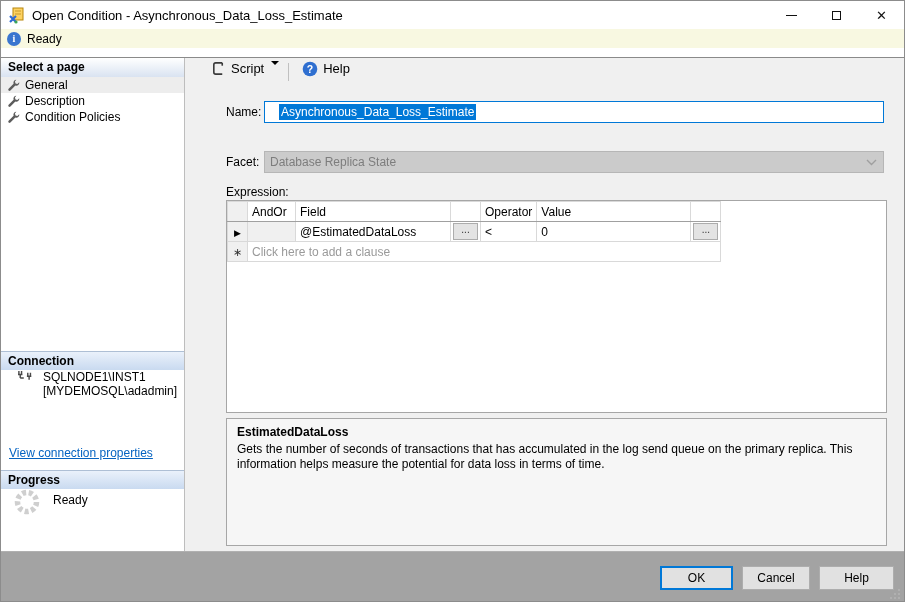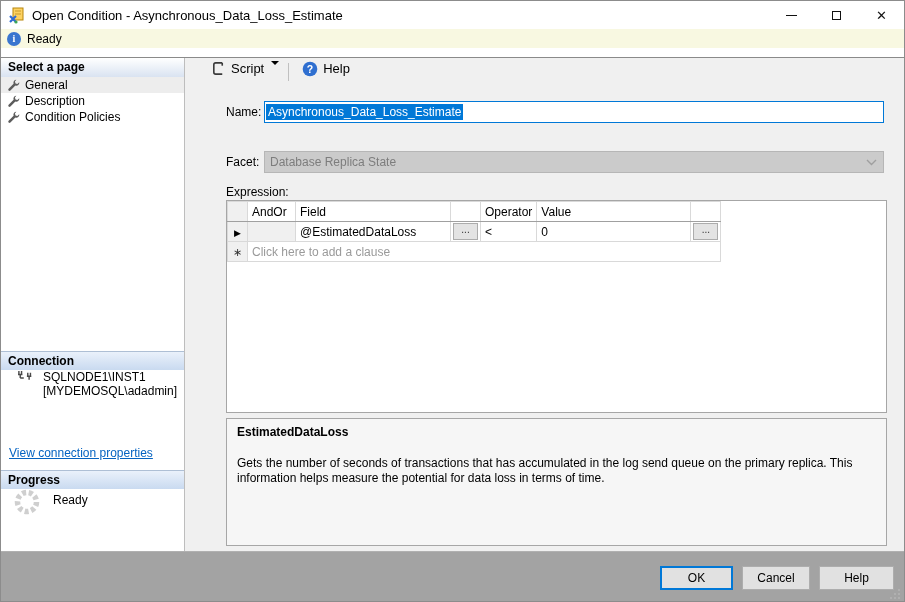--- a/index.html
+++ b/index.html
@@ -50,21 +50,21 @@
   .main { position:absolute; left:201px; top:57px; right:0; height:493px; background:#f0f0f0; }
   .toolbar { position:absolute; left:0; top:0; width:100%; height:27px; display:flex; align-items:center; }
   .tool-btn { display:flex; height:22px; padding:0 5px; margin-left:4px; cursor:default; }
   .tool-label { margin-left:5px; font-size:13px; }
   .caret { width:0; height:0; border-left:4px solid transparent; border-right:4px solid transparent;
            border-top:4px solid #000; margin-left:7px; }
   .tool-sep { width:1px; height:18px; background:#c0c0c0; margin:0 4px; }
 
   .field-label { position:absolute; left:24px; }
   .name-input { position:absolute; left:62px; top:43px; width:620px; height:22px; background:#fff;
-                border:1px solid #0078d7; display:flex; align-items:center; padding-left:1px; }
+                border:1px solid #0078d7; display:flex; align-items:center; padding-left:14px; }
   .sel-text { background:#0078d7; color:#fff; padding:1px 2px; }
   .facet-combo { position:absolute; left:62px; top:93px; width:620px; height:22px; background:#cbcbcb;
                  border:1px solid #b6b6b6; color:#7d7d7d; display:flex; align-items:center;
                  padding:0 6px 0 5px; }
   .facet-combo .spacer { flex:1; }
 
   .expr-label { position:absolute; left:24px; top:127px; }
   .expr-panel { position:absolute; left:24px; top:142px; width:661px; height:213px; background:#ffffff;
                 border:1px solid #a6a6a6; }
   table.grid { border-collapse:collapse; table-layout:fixed; }
@@ -75,21 +75,21 @@
   table.grid td.gray { background:#f0f0f0; }
   table.grid td.btncell { padding:1px 2px; }
   .mini-btn { width:100%; height:17px; background:#e3e3e3; border:1px solid #acacac;
               font-size:10px; line-height:12px; color:#333; text-align:center; cursor:default; }
   .row-arrow { font-size:9px; color:#000; }
   .new-star { font-size:11px; color:#333; }
   .hint { color:#9a9a9a; }
 
   .desc-panel { position:absolute; left:24px; top:360px; width:661px; height:128px; background:#f6f6f6;
                 border:1px solid #a6a6a6; padding:6px 10px; line-height:15px; }
-  .desc-title { font-weight:bold; margin-bottom:16px; }
+  .desc-title { font-weight:bold; margin-bottom:2px; }
 
   
   .footer { position:absolute; left:0; top:550px; width:100%; height:52px; background:#a3a3a3;
             border-top:1px solid #b0b0b0; }
   .btn { position:absolute; top:14px; height:24px; background:#e1e1e1; border:1px solid #adadad;
          font-family:"Liberation Sans", sans-serif; font-size:12px; text-align:center; cursor:default; }
   .btn.focused { border:2px solid #0078d7; }
   .btn-ok { left:659px; width:73px; }
   .btn-cancel { left:741px; width:68px; }
   .btn-help { left:818px; width:75px; }

